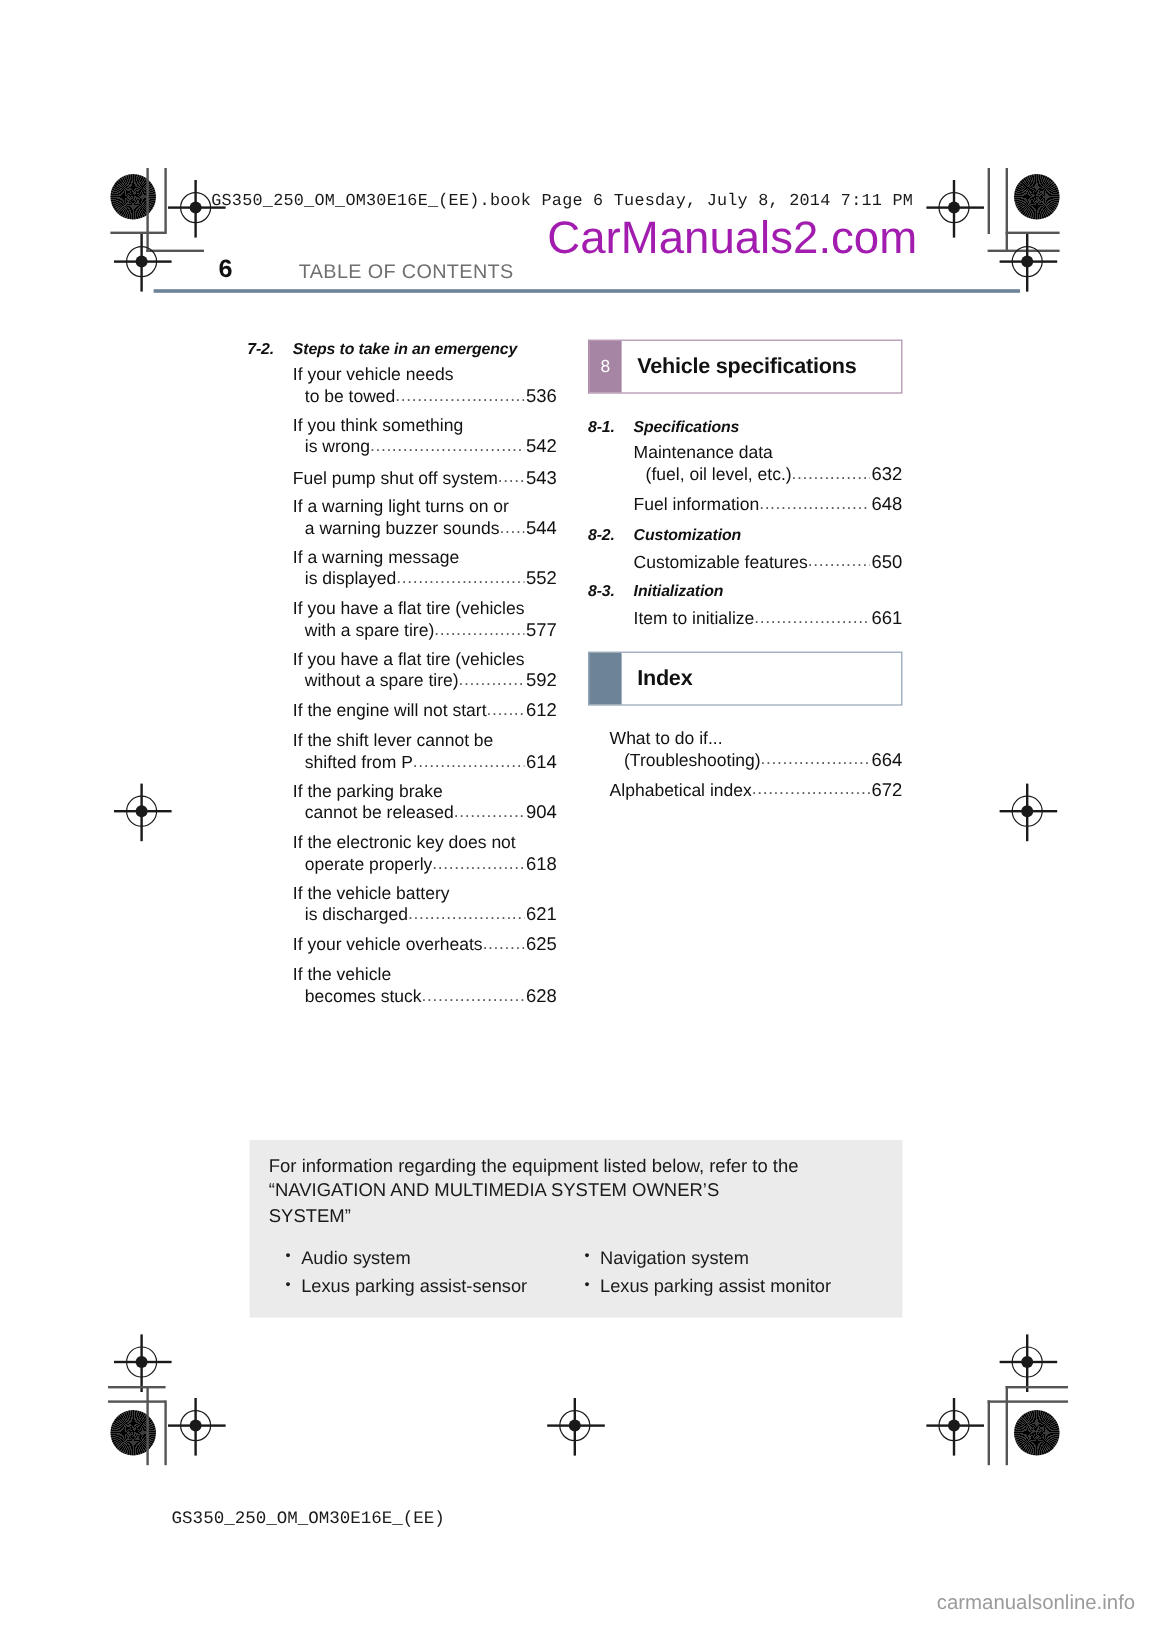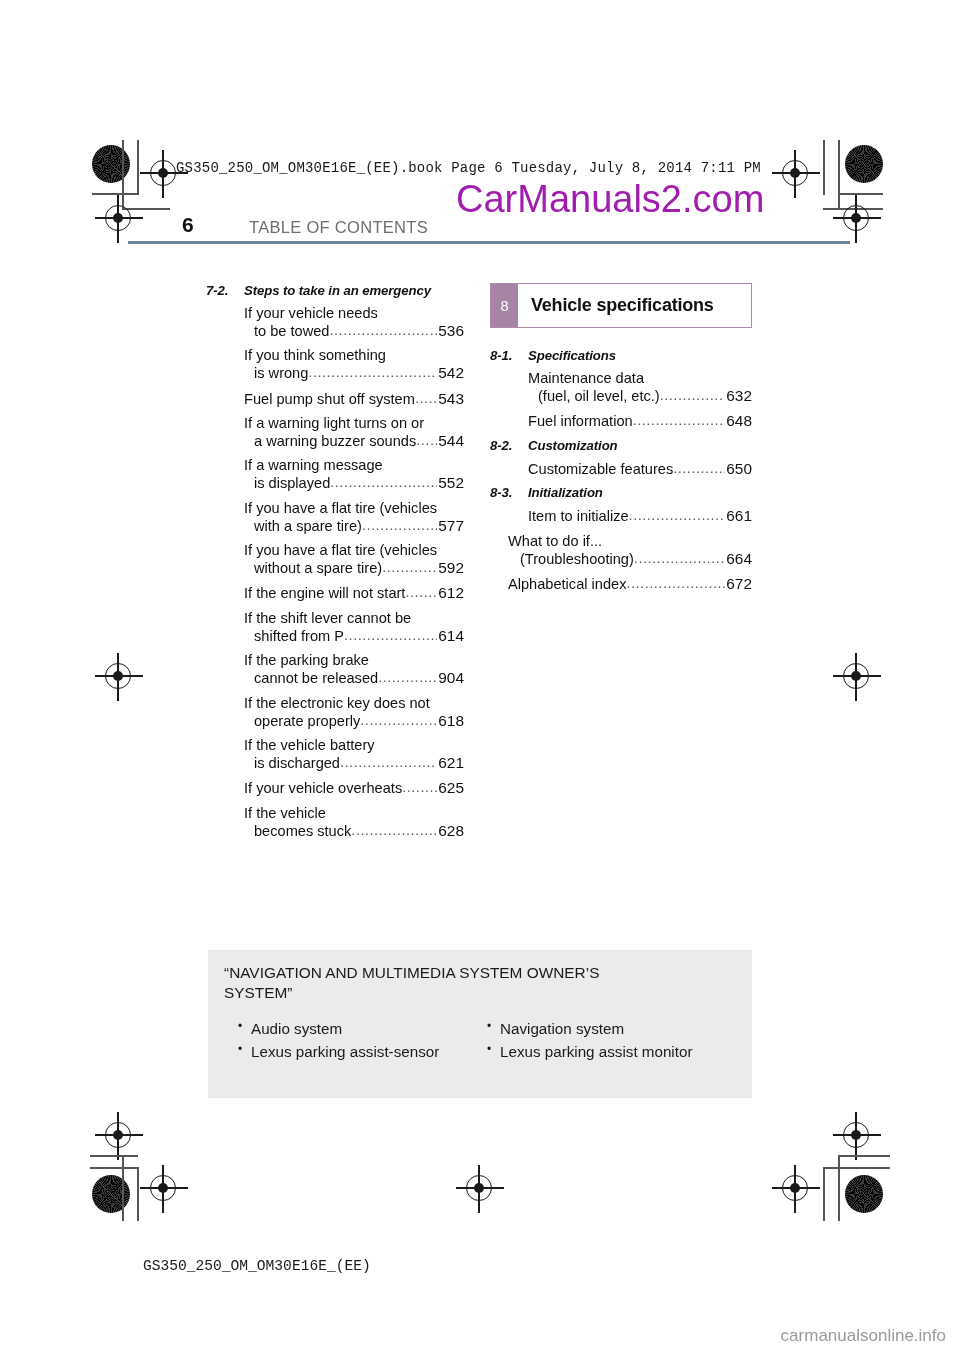--- a/index.html
+++ b/index.html
@@ -422,20 +422,24 @@
           <div class="toc-entry">
             <div class="toc-line first">
               <span class="toc-txt">Item to initialize</span>
               <span class="leader">................................................................................</span>
               <span class="toc-pg">661</span>
             </div>
           </div>
         </div>
       </div>
 
+    <div class="chap-box chap-ix" style="border-color: rgb(143, 162, 179);">
+      <div class="tab" style="background: rgb(109, 131, 152);"></div>
+      <div class="ttl">Index</div>
+    </div>
 
     <div id="index-entries">
         <div class="plain-entry">
           <div class="toc-entry">
             <div class="toc-line  nolead">
               <span class="toc-txt">What to do if...</span>
             </div>
             <div class="toc-line cont">
               <span class="toc-txt">(Troubleshooting)</span>
               <span class="leader">................................................................................</span>
@@ -447,20 +451,21 @@
               <span class="toc-txt">Alphabetical index</span>
               <span class="leader">................................................................................</span>
               <span class="toc-pg">672</span>
             </div>
           </div>
         </div>
       </div>
   </div>
 
   <div class="infobox" style="background: rgb(235, 235, 235);">
+    <p><span>For information regarding the equipment listed below, refer to the</span></p>
     <p><span>“NAVIGATION AND MULTIMEDIA SYSTEM OWNER’S</span></p>
     <p><span>SYSTEM”</span></p>
     <div class="bullets">
       <div class="bcol" id="bullets-left">
           <div>
             <span class="dot">•</span>
             <span>Audio system</span>
           </div>
           <div>
             <span class="dot">•</span>

